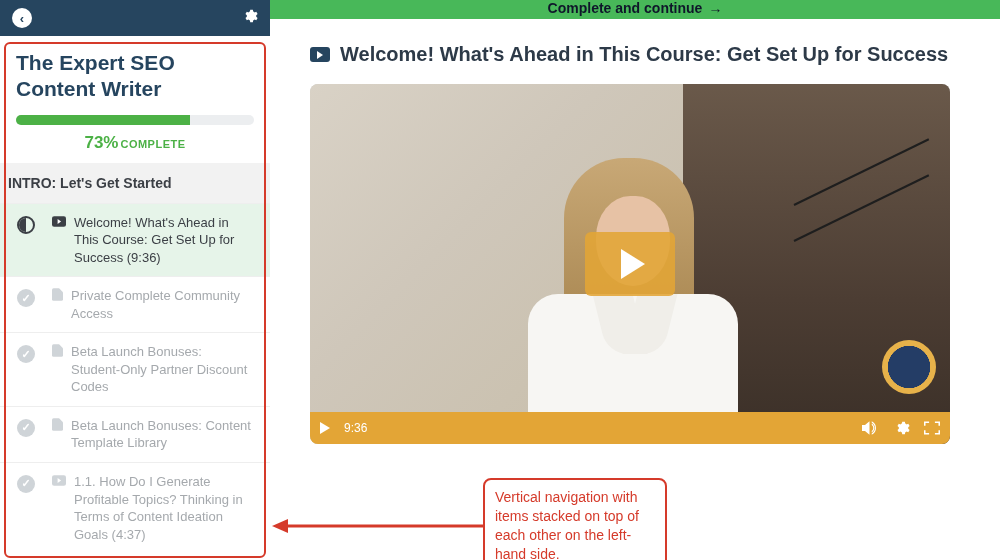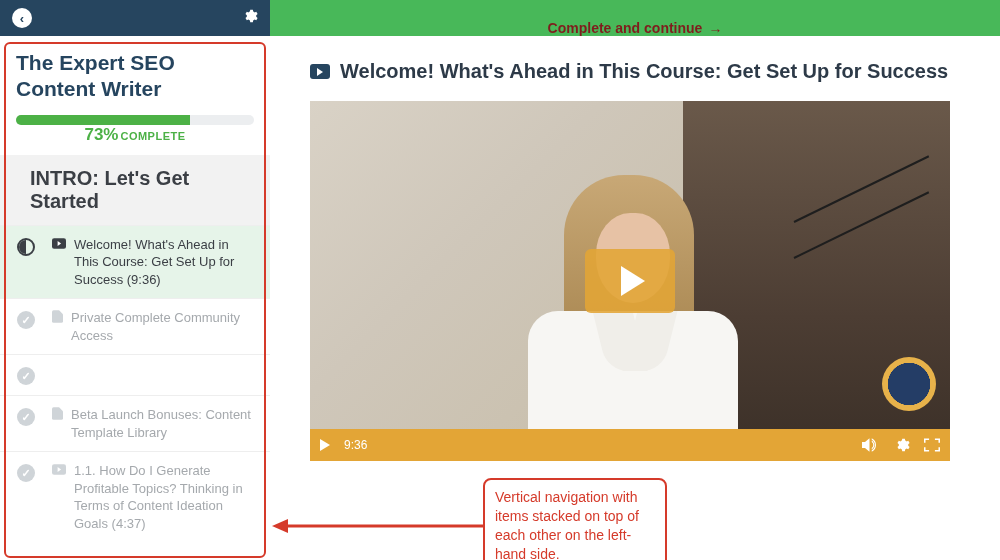--- a/index.html
+++ b/index.html
@@ -18,47 +18,47 @@
   .app{display:flex;height:100%}
   
   .sidebar{width:270px;flex:0 0 270px;display:flex;flex-direction:column;height:100%;background:#fff;position:relative}
   .side-top{height:36px;background:var(--navy);display:flex;align-items:center;justify-content:space-between;padding:0 12px;color:#fff}
   .back-btn{width:20px;height:20px;border-radius:50%;background:#fff;color:var(--navy);display:flex;align-items:center;justify-content:center;font-size:13px;font-weight:bold;cursor:pointer}
   .gear{font-size:16px;cursor:pointer}
   .course-box{padding:14px 16px 10px}
   .course-title{font-size:21px;font-weight:700;color:var(--navy);line-height:1.25}
   .prog-track{height:10px;background:#eceef0;border-radius:5px;margin-top:12px;overflow:hidden}
   .prog-fill{height:100%;width:73%;background:var(--green-bar)}
-  .prog-label{text-align:center;margin-top:0;font-size:13px;color:var(--green-bar);font-weight:700}
+  .prog-label{text-align:center;margin-top:8px;font-size:13px;color:var(--green-bar);font-weight:700}
   .prog-label .pct{font-size:17px}
   .prog-label .word{font-size:11px;letter-spacing:.5px;margin-left:2px}
-  .section-hdr{background:var(--section-bg);padding:12px 30px;font-size:20px;color:#3b3f45;font-weight:700}
+  .section-hdr{background:var(--section-bg);padding:12px 8px;font-size:14px;color:#3b3f45;font-weight:700}
   .lesson{display:flex;align-items:flex-start;padding:10px 8px 10px 0;border-top:1px solid #eee;cursor:pointer}
   .lesson.active{background:var(--light-green)}
   .status-col{width:52px;display:flex;align-items:center;justify-content:center;padding-top:2px}
   .status-half{width:18px;height:18px;border:2px solid #3b3f45;border-radius:50%;position:relative;overflow:hidden}
   .status-half::after{content:"";position:absolute;left:0;top:0;width:50%;height:100%;background:#3b3f45}
   .status-done{width:18px;height:18px;border-radius:50%;background:#cfd4d8;color:#fff;display:flex;align-items:center;justify-content:center;font-size:11px;font-weight:bold}
   .lesson-body{flex:1;font-size:13px;line-height:1.35;padding-right:10px;display:flex;gap:8px}
   .lesson.active .lesson-body{color:#3b3f45}
   .lesson.dim .lesson-body{color:var(--grey-txt)}
   .type-ico{flex:0 0 auto;font-size:12px;margin-top:1px}
   
   .annot-rect{position:absolute;border:2px solid var(--annot-red);border-radius:6px;pointer-events:none}
 
   
   .main{flex:1;display:flex;flex-direction:column;min-width:0}
-  .top-bar{height:36px;background:var(--green);color:#7f1d1d;display:flex;align-items:flex-end;justify-content:center;font-size:14px;font-weight:600;cursor:pointer}
+  .top-bar{height:19px;background:var(--green);color:#0f172a;display:flex;align-items:flex-start;justify-content:center;font-size:14px;font-weight:600;cursor:pointer}
   .top-bar .arrow{margin-left:6px;font-weight:bold}
   .content{padding:24px 40px 0}
   .lesson-title-row{display:flex;align-items:center;gap:10px;margin-bottom:18px}
   .yt-ico{width:20px;height:15px;background:var(--navy);border-radius:3px;display:flex;align-items:center;justify-content:center}
   .yt-ico::after{content:"";border-left:6px solid #fff;border-top:4px solid transparent;border-bottom:4px solid transparent}
   .lesson-title{font-size:20px;font-weight:700;color:#2d3a48}
-  .player{position:relative;width:640px;height:360px;background:#ccc;border-radius:0;overflow:hidden}
+  .player{position:relative;width:640px;height:360px;background:#ccc;border-radius:8px;overflow:hidden}
   .player-bg{position:absolute;inset:0;display:flex}
   .player-bg .left{flex:1.4;background:linear-gradient(135deg,#d9d2c6 0%,#cfc7ba 40%,#c7bda8 100%)}
   .player-bg .right{flex:1;background:linear-gradient(180deg,#6a594a 0%,#4c3d33 60%,#3a2f27 100%)}
   .stairs{position:absolute;right:26px;top:120px;width:130px;height:120px}
   .stairs .rail{position:absolute;background:#1e1e1e;height:2px;width:150px;transform:rotate(-26deg);transform-origin:left}
   .stairs .rail.r2{top:36px}
   .person{position:absolute;left:200px;top:60px;width:230px;height:300px}
   .person .hair{position:absolute;top:14px;left:54px;width:130px;height:180px;background:linear-gradient(180deg,#c8a876,#a7854f);border-radius:60px 60px 40px 40px}
   .person .face{position:absolute;top:52px;left:86px;width:74px;height:90px;background:#e7c2a5;border-radius:46% 46% 50% 50%}
   .person .shirt{position:absolute;top:150px;left:18px;width:210px;height:180px;background:#f7f6f3;border-radius:30px 30px 0 0}
@@ -129,20 +129,26 @@
               <path d="M2 0h7l5 5v9a2 2 0 0 1-2 2H2a2 2 0 0 1-2-2V2a2 2 0 0 1 2-2z"></path>
             </svg></span>
         <span>Private Complete Community Access</span>
       </div>
     </div>
 
     <div class="lesson dim">
       <div class="status-col">
           <div class="status-done">✓</div>
         </div>
+      <div class="lesson-body">
+        <span class="type-ico"><svg width="11" height="13" viewBox="0 0 14 16" fill="#cfd4d8">
+              <path d="M2 0h7l5 5v9a2 2 0 0 1-2 2H2a2 2 0 0 1-2-2V2a2 2 0 0 1 2-2z"></path>
+            </svg></span>
+        <span>Beta Launch Bonuses: Student-Only Partner Discount Codes</span>
+      </div>
     </div>
 
     <div class="lesson dim">
       <div class="status-col">
           <div class="status-done">✓</div>
         </div>
       <div class="lesson-body">
         <span class="type-ico"><svg width="11" height="13" viewBox="0 0 14 16" fill="#cfd4d8">
               <path d="M2 0h7l5 5v9a2 2 0 0 1-2 2H2a2 2 0 0 1-2-2V2a2 2 0 0 1 2-2z"></path>
             </svg></span>

